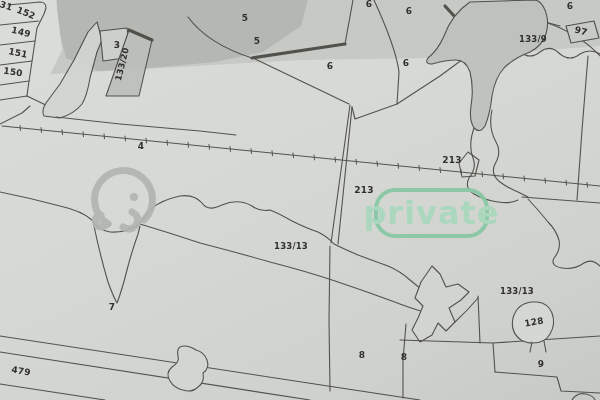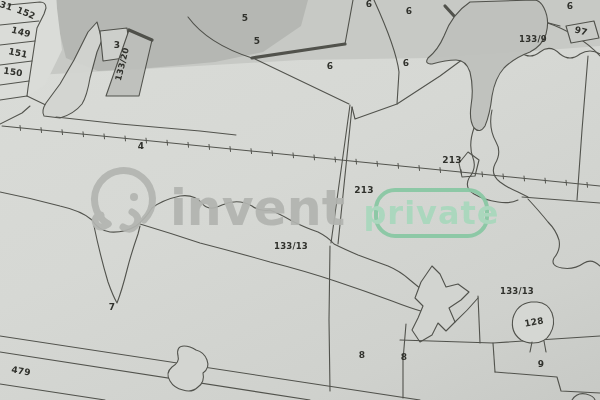--- a/index.html
+++ b/index.html
@@ -175,18 +175,17 @@
 
   <div id="watermark">
     <svg id="wm-logo" width="78" height="78" viewBox="0 0 78 78">
       <g stroke="#b3b5b1" stroke-width="7" fill="none" stroke-linecap="round">
         <path d="M20,62 A29,29 0 1 1 56,58"></path>
         <path d="M20,62 Q12,68 8,62 Q5,55 13,53"></path>
         <path d="M44,50 Q53,55 48,63 Q43,70 35,65"></path>
       </g>
       <circle cx="46" cy="35" r="4" fill="#b3b5b1"></circle>
     </svg>
-    <div id="wm-brand">invent</div>
     <div id="wm-badge">
       <span>private</span>
     </div>
   </div>
 </div>
 
 </body></html>

